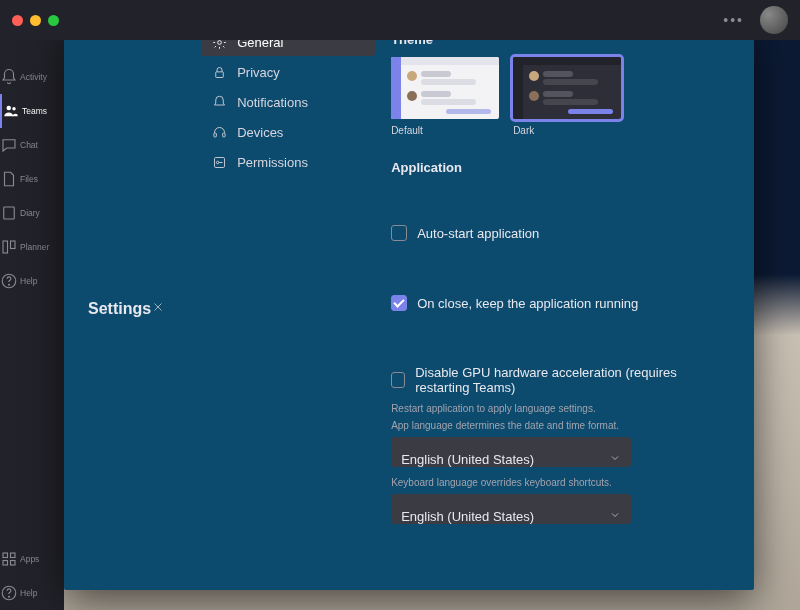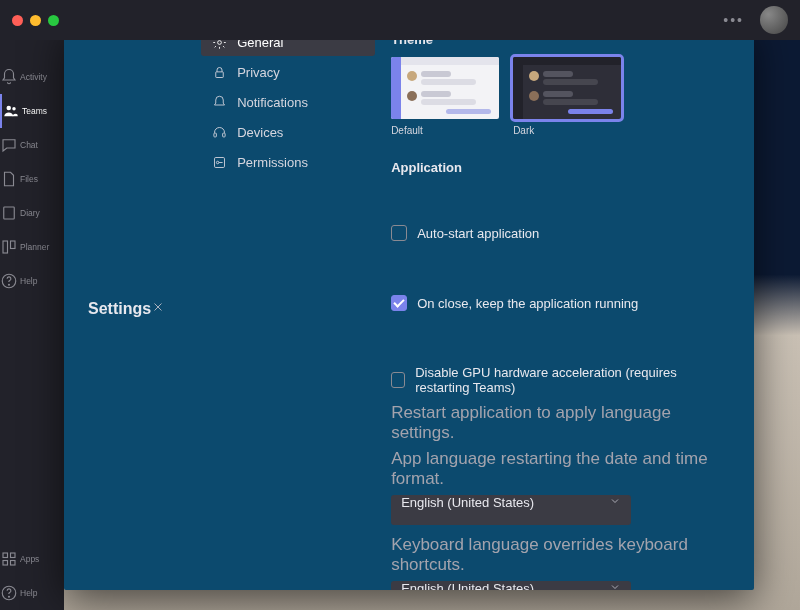--- a/index.html
+++ b/index.html
@@ -72,22 +72,22 @@
   .thumb .side{ position:absolute; left:0; top:0; bottom:0; width:10px;}
   .thumb .top{ position:absolute; left:10px; right:0; top:0; height:8px;}
   .thumb .row{ position:absolute; left:14px; height:6px; border-radius:3px;}
   .thumb .av{ position:absolute; width:10px; height:10px; border-radius:50%;}
 
   .check-row{ display:flex; align-items:center; gap:10px; padding:4px 0; font-size:13px; color:#e8e8ee; cursor:pointer;margin-top:46px;}
   .cbox{ width:16px; height:16px; border:1.4px solid #8a8a92; border-radius:3px; display:flex; align-items:center; justify-content:center; }
   .cbox.checked{ background:#7b83eb; border-color:#7b83eb; }
   .cbox.checked:after{ content:""; width:8px; height:4px; border-left:2px solid #fff; border-bottom:2px solid #fff; transform:rotate(-45deg); margin-top:-2px;}
 
-  .hint{ font-size:17px; color:#a3a3ad; margin:4px 0 6px 0;}
-  .select{ width:240px; height:30px; background:#3b3b44; border-radius:3px; display:flex; align-items:flex-start; padding:0 10px; color:#e8e8ee; font-size:13px; cursor:pointer; margin-bottom:10px;}
+  .hint{ font-size:10px; color:#a3a3ad; margin:4px 0 6px 0;}
+  .select{ width:240px; height:30px; background:#3b3b44; border-radius:3px; display:flex; align-items:flex-end; padding:0 10px; color:#e8e8ee; font-size:13px; cursor:pointer; margin-bottom:10px;}
   .select .chev{ margin-left:auto; }
   .select .chev svg{ width:12px; height:12px; stroke:#cfcfd8; fill:none; stroke-width:1.5;}
 </style>
 </head>
 <body>
 
 <div class="topbar">
   <div class="traffic">
     <div class="dot red"></div>
     <div class="dot yellow"></div>
@@ -285,21 +285,21 @@
       <div class="check-row">
         <span class="cbox checked"></span>
         <span>On close, keep the application running</span>
       </div>
       <div class="check-row">
         <span class="cbox"></span>
         <span>Disable GPU hardware acceleration (requires restarting Teams)</span>
       </div>
 
       <div class="hint">Restart application to apply language settings.</div>
-      <div class="hint">App language restarting the date and time format.</div>
+      <div class="hint">App language determines the date and time format.</div>
       <div class="select">
         <span>English (United States)</span>
         <span class="chev"><svg viewBox="0 0 24 24">
               <path d="M6 9l6 6 6-6"></path>
             </svg></span>
       </div>
       <div class="hint">Keyboard language overrides keyboard shortcuts.</div>
       <div class="select">
         <span>English (United States)</span>
         <span class="chev"><svg viewBox="0 0 24 24">

